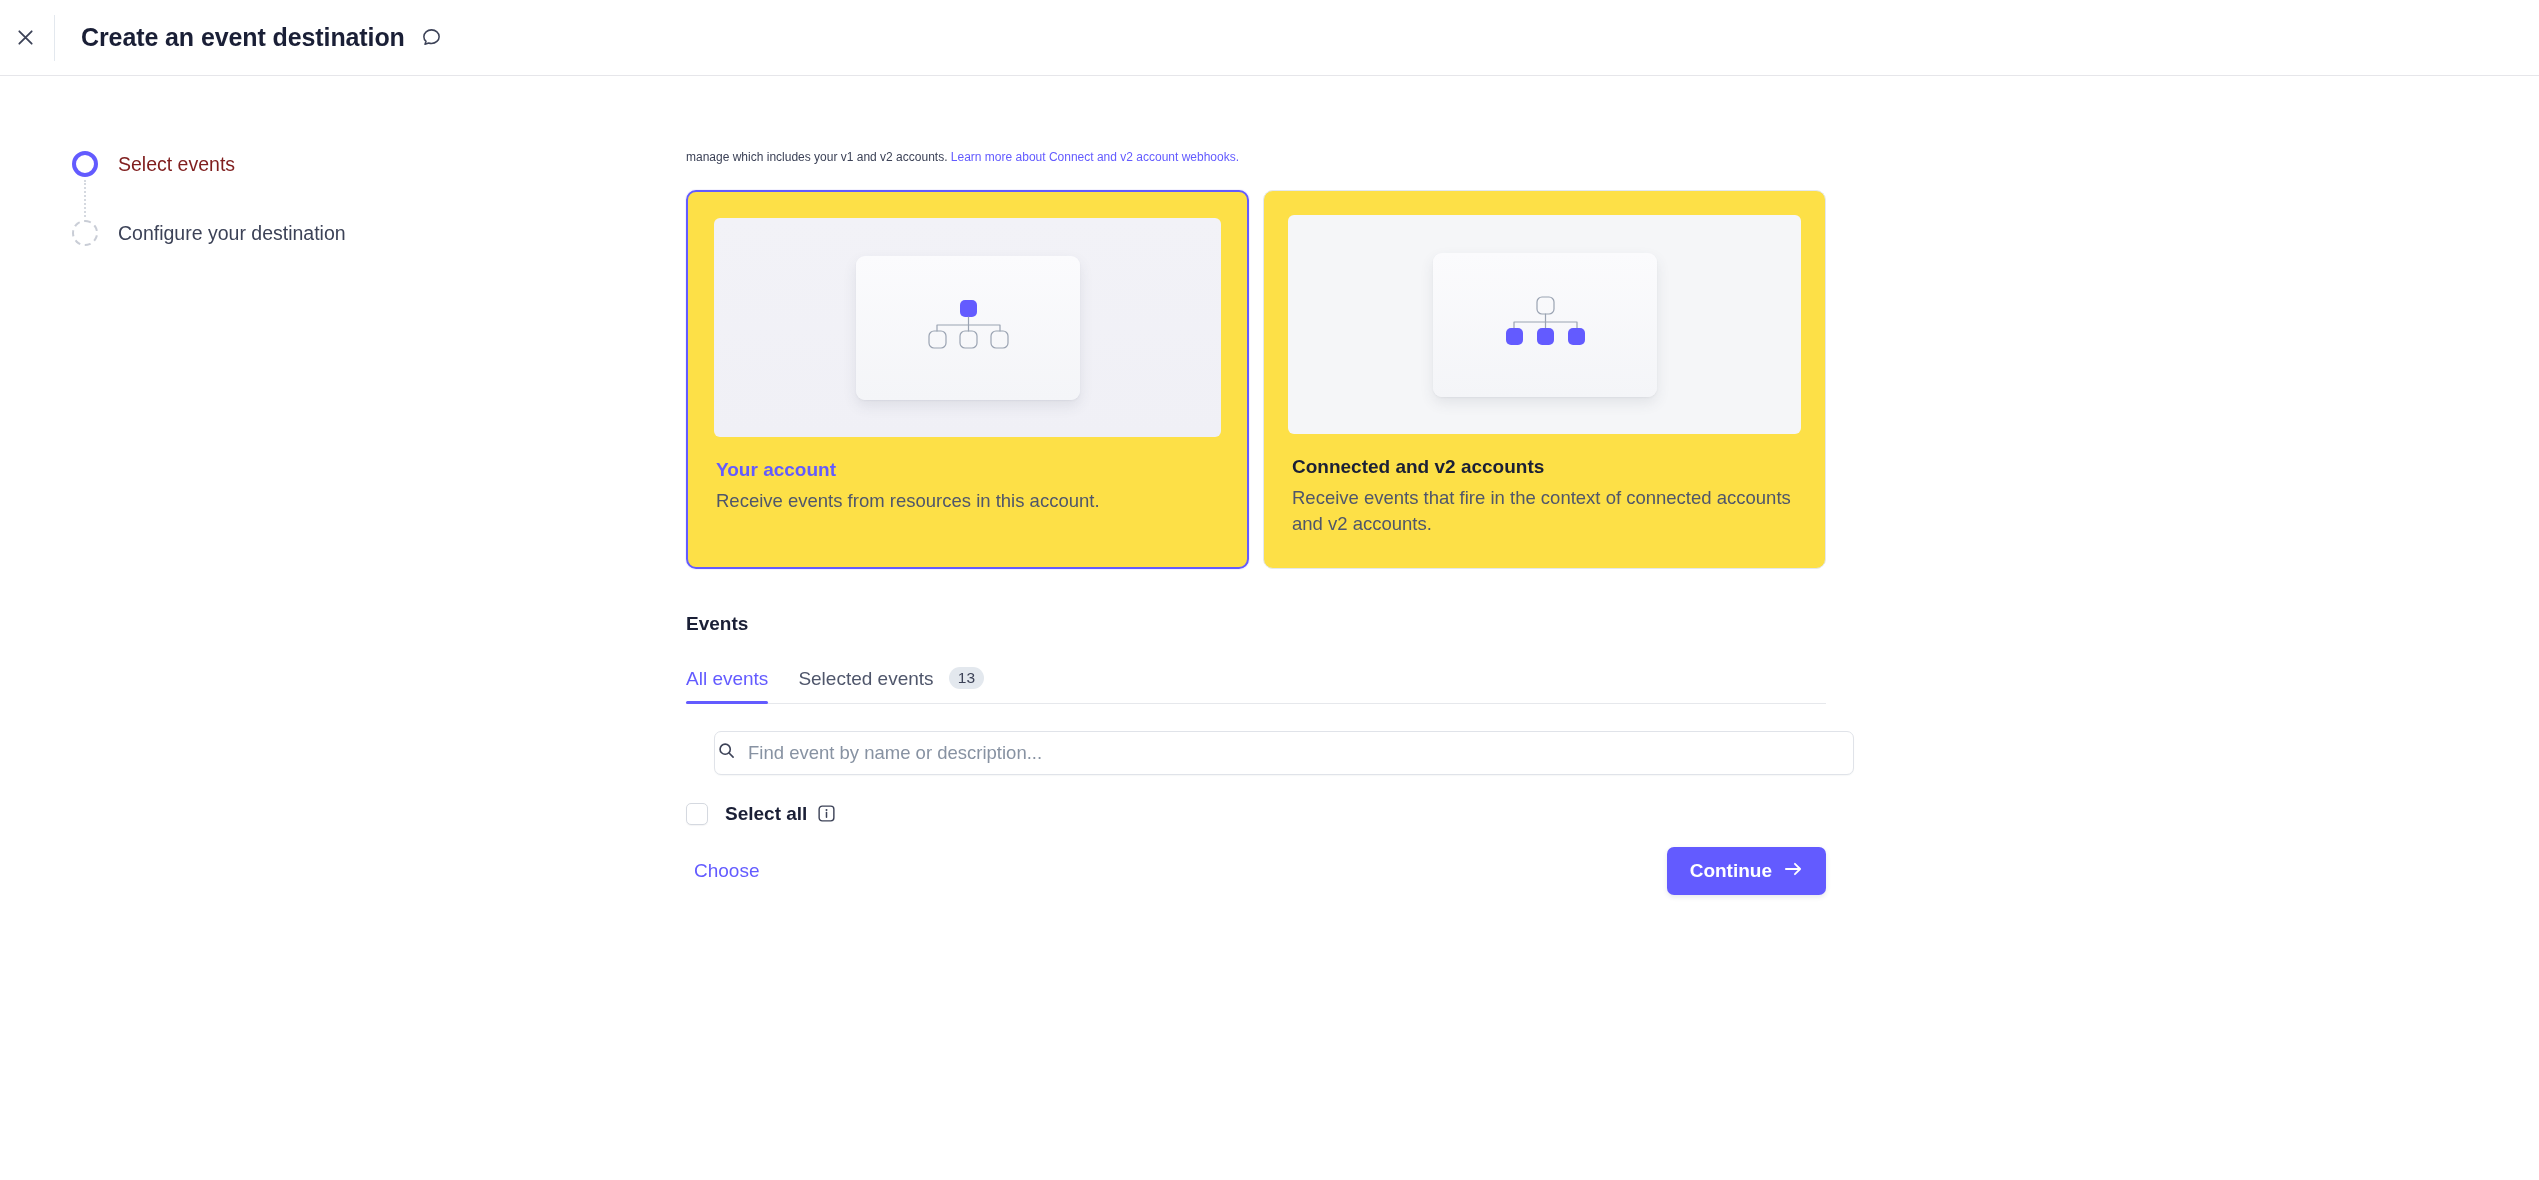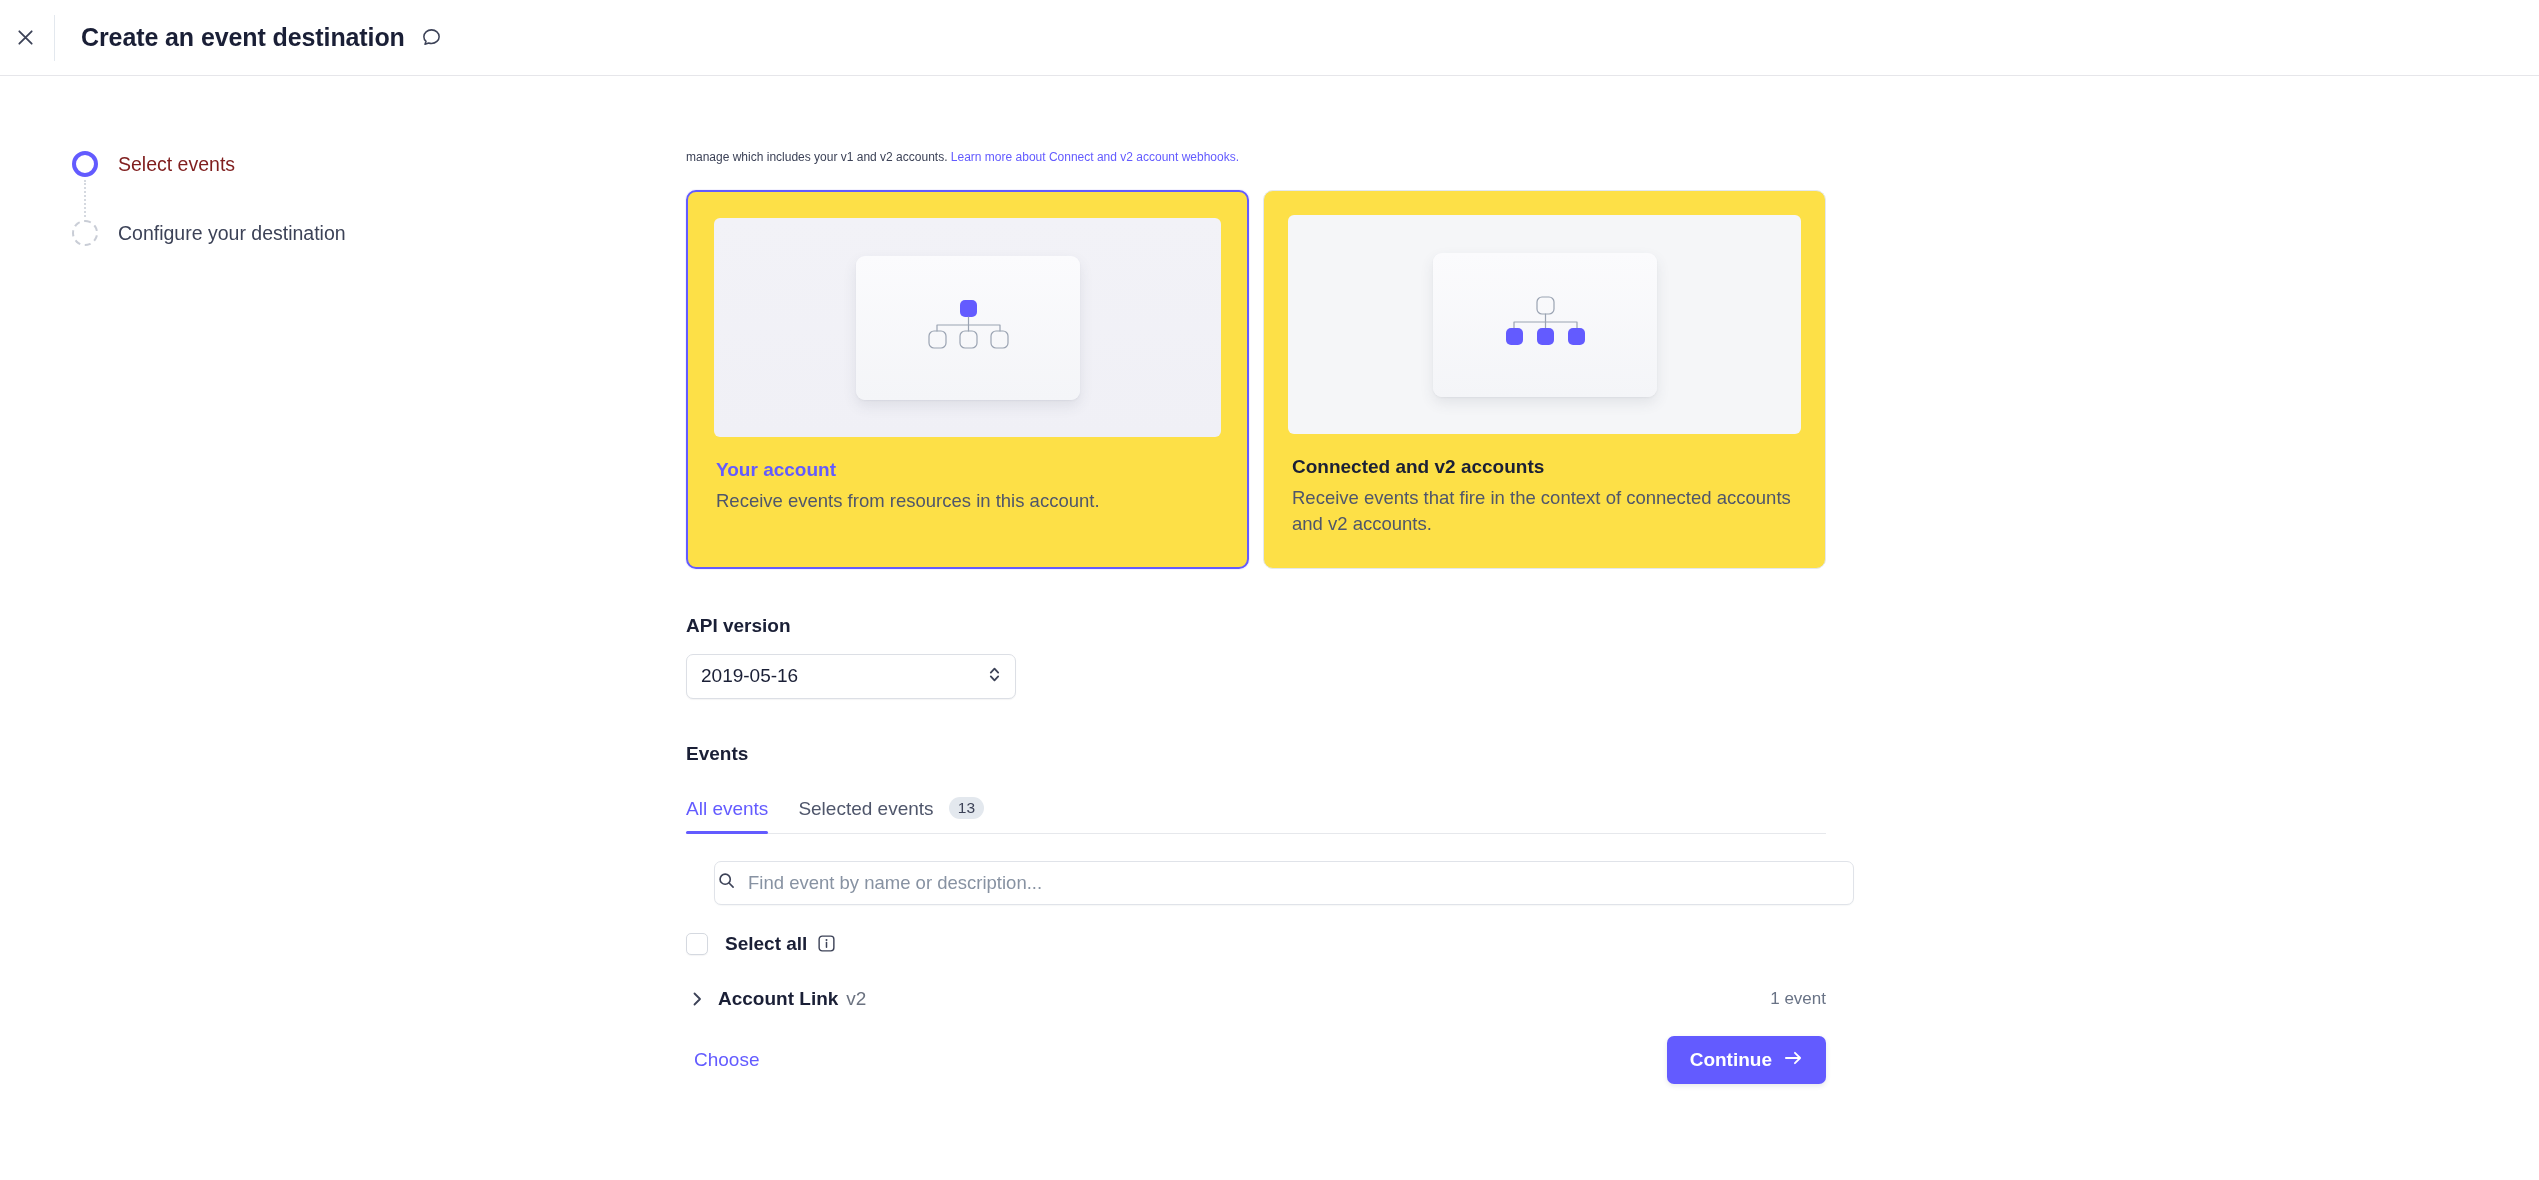--- a/index.html
+++ b/index.html
@@ -209,32 +209,20 @@
           </div>
         </div>
         <div class="acct-body">
           <div class="acct-title">Connected and v2 accounts</div>
           <div class="acct-desc">Receive events that fire in the context of connected accounts and v2 accounts.</div>
         </div>
       </div>
 
     </div>
 
-    <div class="api-block">
-      <div class="section-label">API version</div>
-      <div class="api-select">
-        <span class="api-select-value">2019-05-16</span>
-        <span>
-          <svg width="15" height="19" viewBox="0 0 14 18" fill="none" aria-hidden="true">
-            <path d="M3.5 7.2L7 3.5l3.5 3.7" stroke="#3C4257" stroke-width="1.7" stroke-linecap="round" stroke-linejoin="round"></path>
-            <path d="M3.5 10.8L7 14.5l3.5-3.7" stroke="#3C4257" stroke-width="1.7" stroke-linecap="round" stroke-linejoin="round"></path>
-          </svg>
-        </span>
-      </div>
-    </div>
 
     <div class="events-block">
       <div class="section-label">Events</div>
 
       <div class="tabs">
         <div class="tab active">
           <span>All events</span>
         </div>
         <div class="tab">
           <span>Selected events</span>
@@ -257,30 +245,20 @@
         <div class="select-all-label">Select all</div>
         <div class="info-icon">
           <svg width="17" height="17" viewBox="0 0 18 18" fill="none" aria-hidden="true">
             <rect x="1.2" y="1.2" width="15.6" height="15.6" rx="3.2" stroke="#3C4257" stroke-width="1.5"></rect>
             <circle cx="9" cy="5.3" r="1.05" fill="#3C4257"></circle>
             <path d="M9 8v5" stroke="#3C4257" stroke-width="1.6" stroke-linecap="round"></path>
           </svg>
         </div>
       </div>
 
-      <div class="event-group">
-        <span class="chev">
-          <svg width="13" height="18" viewBox="0 0 12 18" fill="none" aria-hidden="true">
-            <path d="M3 3.5L8.5 9L3 14.5" stroke="#3C4257" stroke-width="1.8" stroke-linecap="round" stroke-linejoin="round"></path>
-          </svg>
-        </span>
-        <span class="group-name">Account Link</span>
-        <span class="group-ver">v2</span>
-        <span class="group-count">1 event</span>
-      </div>
 
       <div class="footer">
         <span class="cancel-link">Choose</span>
         <button class="continue-btn">
           <span>Continue</span>
           <span>
             <svg width="19" height="16" viewBox="0 0 20 16" fill="none" aria-hidden="true">
               <path d="M2 8h15M11.5 2.5L17 8l-5.5 5.5" stroke="#ffffff" stroke-width="1.9" stroke-linecap="round" stroke-linejoin="round"></path>
             </svg>
           </span>

